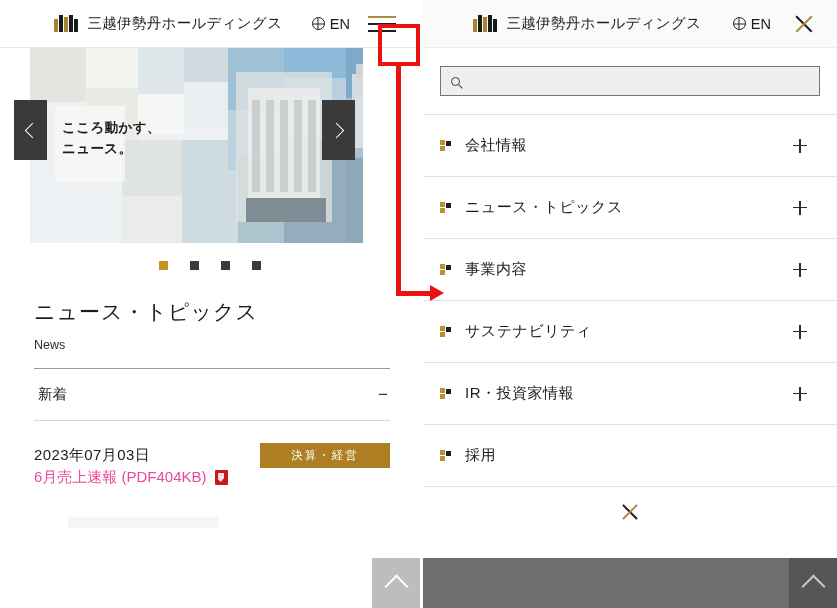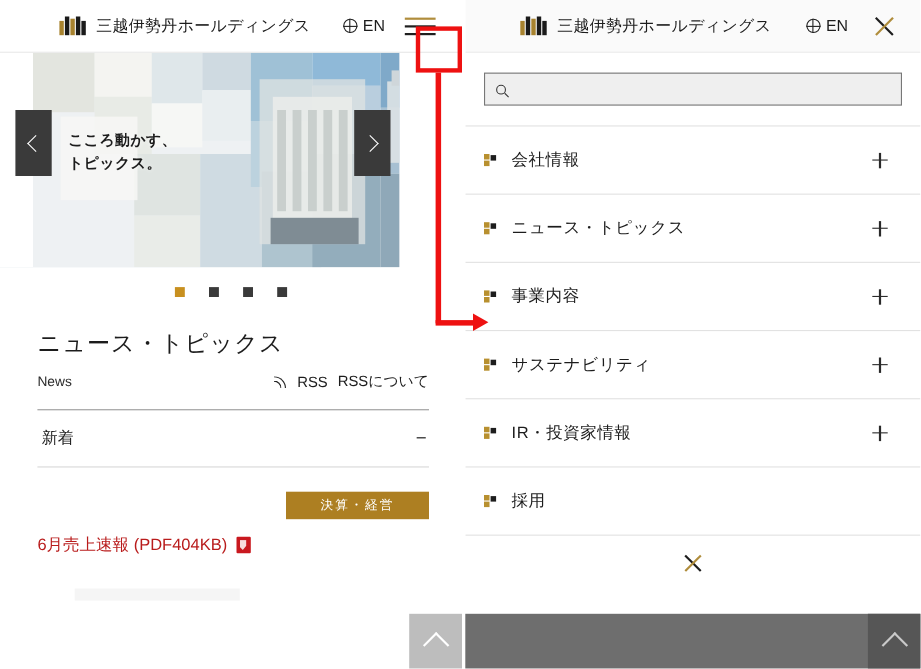--- a/index.html
+++ b/index.html
@@ -111,21 +111,21 @@
   }
   .accordion-row .lbl { font-size: 14.5px; color: #1c1c1c; }
   .accordion-row .sign { margin-left: auto; font-size: 17px; color: #333; line-height: 1; }
   .news-item { padding-top: 22px; }
   .news-item-top { display: flex; align-items: center; }
   .news-date { font-size: 15px; color: #1c1c1c; letter-spacing: .4px; }
   .tag {
     margin-left: auto; background: #ad7f22; color: #fff; font-size: 11.5px;
     letter-spacing: 2px; padding: 5px 16px; width: 130px; text-align: center;
   }
-  .news-title { margin-top: 14px; font-size: 15px; color: #b91c1c; display: flex; align-items: center; gap: 8px; }
+  .news-title { font-size: 15px; color: #ec4899; display: flex; align-items: center; gap: 8px; }
   .pdf-ico {
     width: 13px; height: 15px; background: #c9181f; display:inline-block; position: relative;
     border-radius: 1px;
   }
   .pdf-ico::after {
     content:""; position:absolute; left:3.5px; top:3px; width:6px; height:9px;
     background: #fff; clip-path: polygon(0 0, 100% 0, 100% 55%, 45% 100%, 0 70%);
     opacity: .85;
   }
   .below-fold { margin-top: 30px; padding: 0 34px; opacity: .25; }
@@ -286,54 +286,50 @@
         <div style="left:294px;top:52px;width:8px;height:92px;background:#c9cfcd"></div>
         <div style="left:308px;top:52px;width:8px;height:92px;background:#c9cfcd"></div>
         <div style="left:246px;top:150px;width:80px;height:24px;background:#7f8c94"></div>
         <div style="left:352px;top:26px;width:20px;height:74px;background:#dde2e4;opacity:.9"></div>
         <div style="left:356px;top:16px;width:12px;height:14px;background:#cfd6da"></div>
         <div style="left:55px;top:58px;width:70px;height:76px;background:#f7f7f5;opacity:.85"></div>
         <div style="left:0;top:0;width:30px;height:195px;background:#ffffff"></div>
       </div>
       <div class="hero-copy">
         <span>こころ動かす、</span><br>
-        <span>トピックス。</span>
+        <span>ニュース。</span>
       </div>
       <div class="hero-arrow left">
         <span class="chev l"></span>
       </div>
       <div class="hero-arrow right">
         <span class="chev r"></span>
       </div>
     </div>
 
     <div class="dots">
       <b class="on"></b>
       <b></b>
       <b></b>
       <b></b>
     </div>
 
     <div class="news">
       <h2>ニュース・トピックス</h2>
       <div class="news-sub">
         <span class="en">News</span>
-        <span class="rss-group">
-          <span class="rss-ico"></span>
-          <span>RSS</span>
-          <span>RSSについて</span>
-        </span>
       </div>
       <div class="rule"></div>
       <div class="accordion-row">
         <span class="lbl">新着</span>
         <span class="sign">−</span>
       </div>
       <div class="news-item">
         <div class="news-item-top">
+          <span class="news-date">2023年07月03日</span>
           <span class="tag">決算・経営</span>
         </div>
         <div class="news-title">
           <span>6月売上速報 (PDF404KB)</span>
           <span class="pdf-ico"></span>
         </div>
       </div>
       <div class="below-fold">
         <div class="bar"></div>
       </div>

